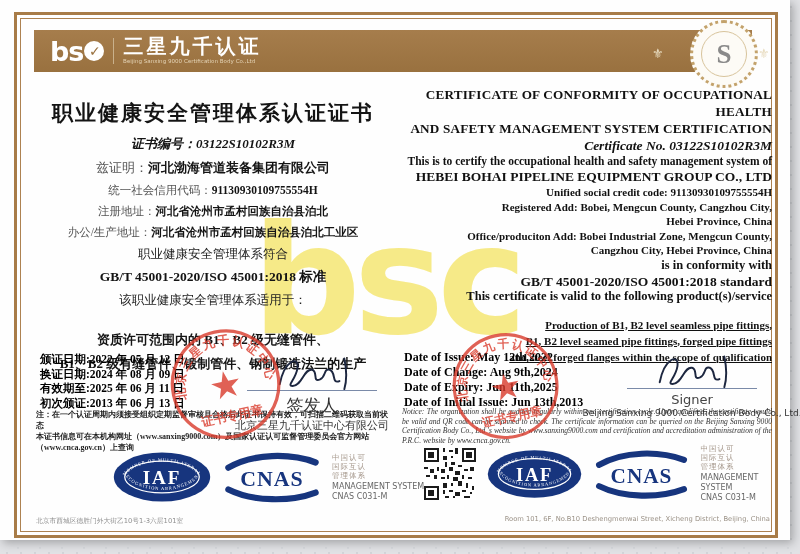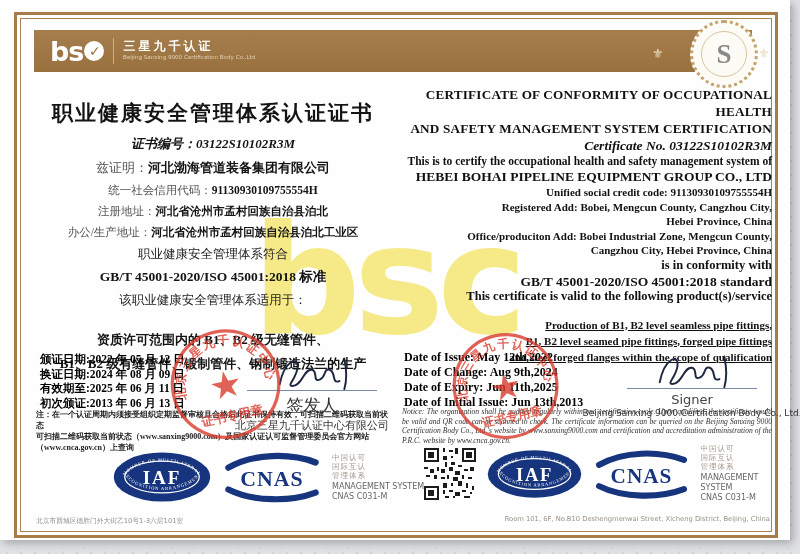--- a/index.html
+++ b/index.html
@@ -19,21 +19,21 @@
   .band{position:absolute;left:34px;top:30px;width:718px;height:42px;
         background:linear-gradient(180deg,#a67d4c,#99713f);display:flex;align-items:center;}
   .logoBox{display:flex;align-items:center;gap:9px;padding-left:16px;}
   .logoTxt{font-family:"DejaVu Sans",sans-serif;font-weight:bold;font-size:27px;color:#fff;
            letter-spacing:-1px;display:flex;align-items:center;}
   .logoC{width:20px;height:20px;border-radius:50%;background:#fff;color:#9a7240;
          display:flex;align-items:center;justify-content:center;font-size:14px;font-weight:bold;margin-left:1px;}
   .vdiv{width:1px;height:26px;background:#cdb astedbf;}
   .vdiv{width:1px;height:26px;background:#c9b18c;}
   .orgStack{display:flex;flex-direction:column;line-height:1.05;}
-  .orgCn{font-family:"DejaVu Sans",sans-serif;color:#fff;font-weight:bold;font-size:12px;letter-spacing:3px;}
+  .orgCn{font-family:"DejaVu Sans",sans-serif;color:#fff;font-weight:bold;font-size:20px;letter-spacing:3px;}
   .orgEn{color:#e3d2b4;font-size:9px;transform:scale(.62);transform-origin:0 50%;white-space:nowrap;
          font-family:"DejaVu Sans",sans-serif;}
   .medal{position:absolute;left:690px;top:20px;width:62px;height:62px;border-radius:50%;
          background:#fdfbf6;border:3px dotted #c3a26b;display:flex;align-items:center;justify-content:center;z-index:4;}
   .medalIn{width:44px;height:44px;border-radius:50%;border:1px solid #d8c49c;display:flex;
            align-items:center;justify-content:center;font-size:27px;font-weight:bold;color:#8a8a8a;
            font-family:"Liberation Serif",serif;}
   .orn{position:absolute;top:46px;color:#e8dcc0;font-size:13px;z-index:4;}
   .ornL{left:652px;} .ornR{left:758px;}
   
@@ -177,21 +177,21 @@
         <path d="M20 40 C 26 10, 44 4, 42 20 C 40 34, 28 42, 36 42 C 48 42, 50 20, 60 22 C 68 24, 60 38, 70 34 C 78 30, 74 20, 82 22 C 90 25, 84 40, 94 36 M 100 8 C 103 22, 103 36, 100 46" fill="none" stroke="#1d2740" stroke-width="2.4" stroke-linecap="round"></path>
       </svg>
       <div class="sigLine"></div>
       <div class="sigLbl">Signer</div>
       <div class="sigOrg">Beijing Sanxing 9000 Certification Body Co., Ltd.</div>
     </div>
   </div>
 
   <div class="notesCn">
     <div>注：在一个认证周期内须接受组织定期监督审核且合格后此证书保持有效，可扫描二维码获取当前状态</div>
-    <div>可扫描二维码获取当前状态（www.sanxing9000.com）及国家认证认可监督管理委员会官方网站（www.cnca.gov.cn）上查询</div>
+    <div>本证书信息可在本机构网址（www.sanxing9000.com）及国家认证认可监督管理委员会官方网站（www.cnca.gov.cn）上查询</div>
   </div>
   <div class="noticeEn">Notice: The organization shall be audited regularly within one certification cycle. Upon qualified, the certificate would be valid and QR code can be scanned to check. The certificate information can be queried on the Beijing Sanxing 9000 Certification Body Co., Ltd 's website by www.sanxing9000.com and certification and accreditation administration of the P.R.C. website by www.cnca.gov.cn.</div>
 
   <div class="stamp stampL">
     <svg width="116" height="116" viewBox="0 0 120 120">
       <defs>
           <path id="arcL" d="M 17,62 A 43,43 0 0 1 103,62"></path>
         </defs>
       <circle cx="60" cy="60" r="55" fill="none" stroke="#d93a2b" stroke-width="3.4"></circle>
       <text font-size="12.5" fill="#d93a2b" font-weight="bold" letter-spacing="2">

